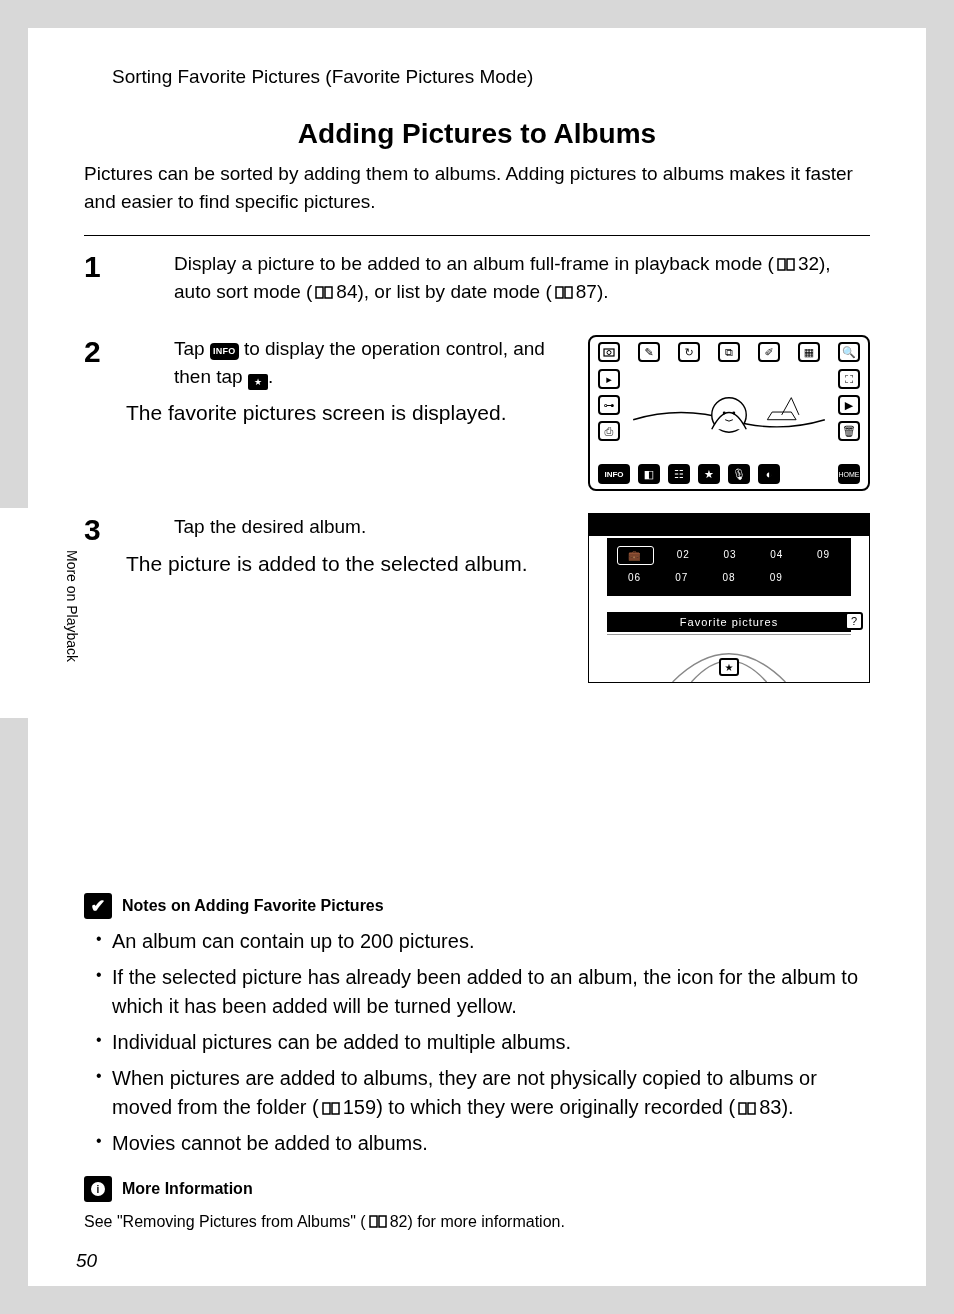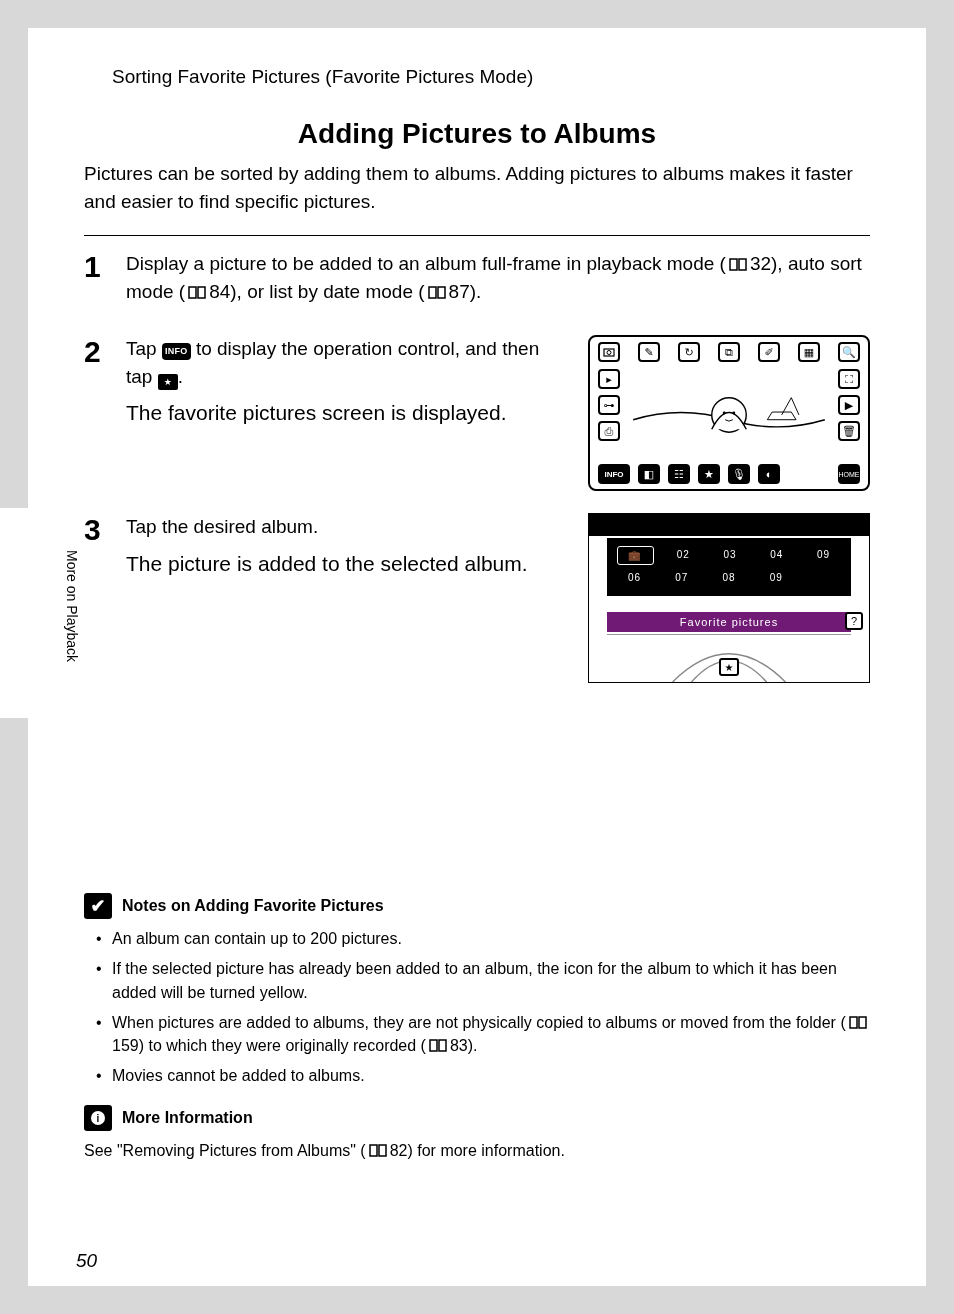--- a/index.html
+++ b/index.html
@@ -54,20 +54,21 @@
     line-height: 1;
     padding-top: 2px;
   }
   .step-body {
     flex: 1;
   }
   .step-main {
     font-size: 19px;
     line-height: 1.45;
     margin-bottom: 8px;
+    margin-left: 48px;
   }
   .step-sub {
     font-size: 21px;
     line-height: 1.45;
     color: #000000;
   }
   .inline-icon-book {
     display: inline-flex;
     vertical-align: -3px;
     margin: 0 2px;
@@ -217,21 +218,21 @@
     text-align: center;
     letter-spacing: 1px;
     padding: 3px 0;
     position: relative;
   }
   .illus2 .album.first {
     border: 1px solid #fff;
     border-radius: 3px;
   }
   .illus2 .fav-label {
-    background: #701a75;
+    background: #000000;
     color: #fff;
     font-size: 11px;
     text-align: center;
     padding: 4px 0;
     letter-spacing: 1px;
     position: absolute;
     top: 98px; left: 18px; right: 18px;
   }
   .illus2 .help {
     position: absolute;
@@ -279,21 +280,21 @@
   .callout-title {
     font-weight: 700;
     font-size: 16px;
   }
   ul.notes {
     list-style: none;
     padding-left: 12px;
     margin-bottom: 18px;
   }
   ul.notes li {
-    font-size: 16px;
+    font-size: 20px;
     line-height: 1.45;
     margin-bottom: 7px;
     position: relative;
     padding-left: 16px;
   }
   ul.notes li::before {
     content: "•";
     position: absolute;
     left: 0;
     top: 0;
@@ -444,20 +445,21 @@
   </div>
 
   <div class="notes-block">
     <div class="callout-head">
       <div class="callout-icon">✔</div>
       <div class="callout-title">Notes on Adding Favorite Pictures</div>
     </div>
     <ul class="notes">
       <li>An album can contain up to 200 pictures.</li>
       <li>If the selected picture has already been added to an album, the icon for the album to which it has been added will be turned yellow.</li>
+      <li>Individual pictures can be added to multiple albums.</li>
       <li>
         <span>When pictures are added to albums, they are not physically copied to albums or moved from the folder (</span><span class="inline-icon-book">
             <svg viewBox="0 0 20 16">
               <path d="M2 2 h7 v11 h-7 z M11 2 h7 v11 h-7 z M9 2 v11" fill="none" stroke="#000" stroke-width="1.5"></path>
             </svg>
           </span><span>159</span><span>) to which they were originally recorded (</span><span class="inline-icon-book">
             <svg viewBox="0 0 20 16">
               <path d="M2 2 h7 v11 h-7 z M11 2 h7 v11 h-7 z M9 2 v11" fill="none" stroke="#000" stroke-width="1.5"></path>
             </svg>
           </span><span>83</span><span>).</span>

